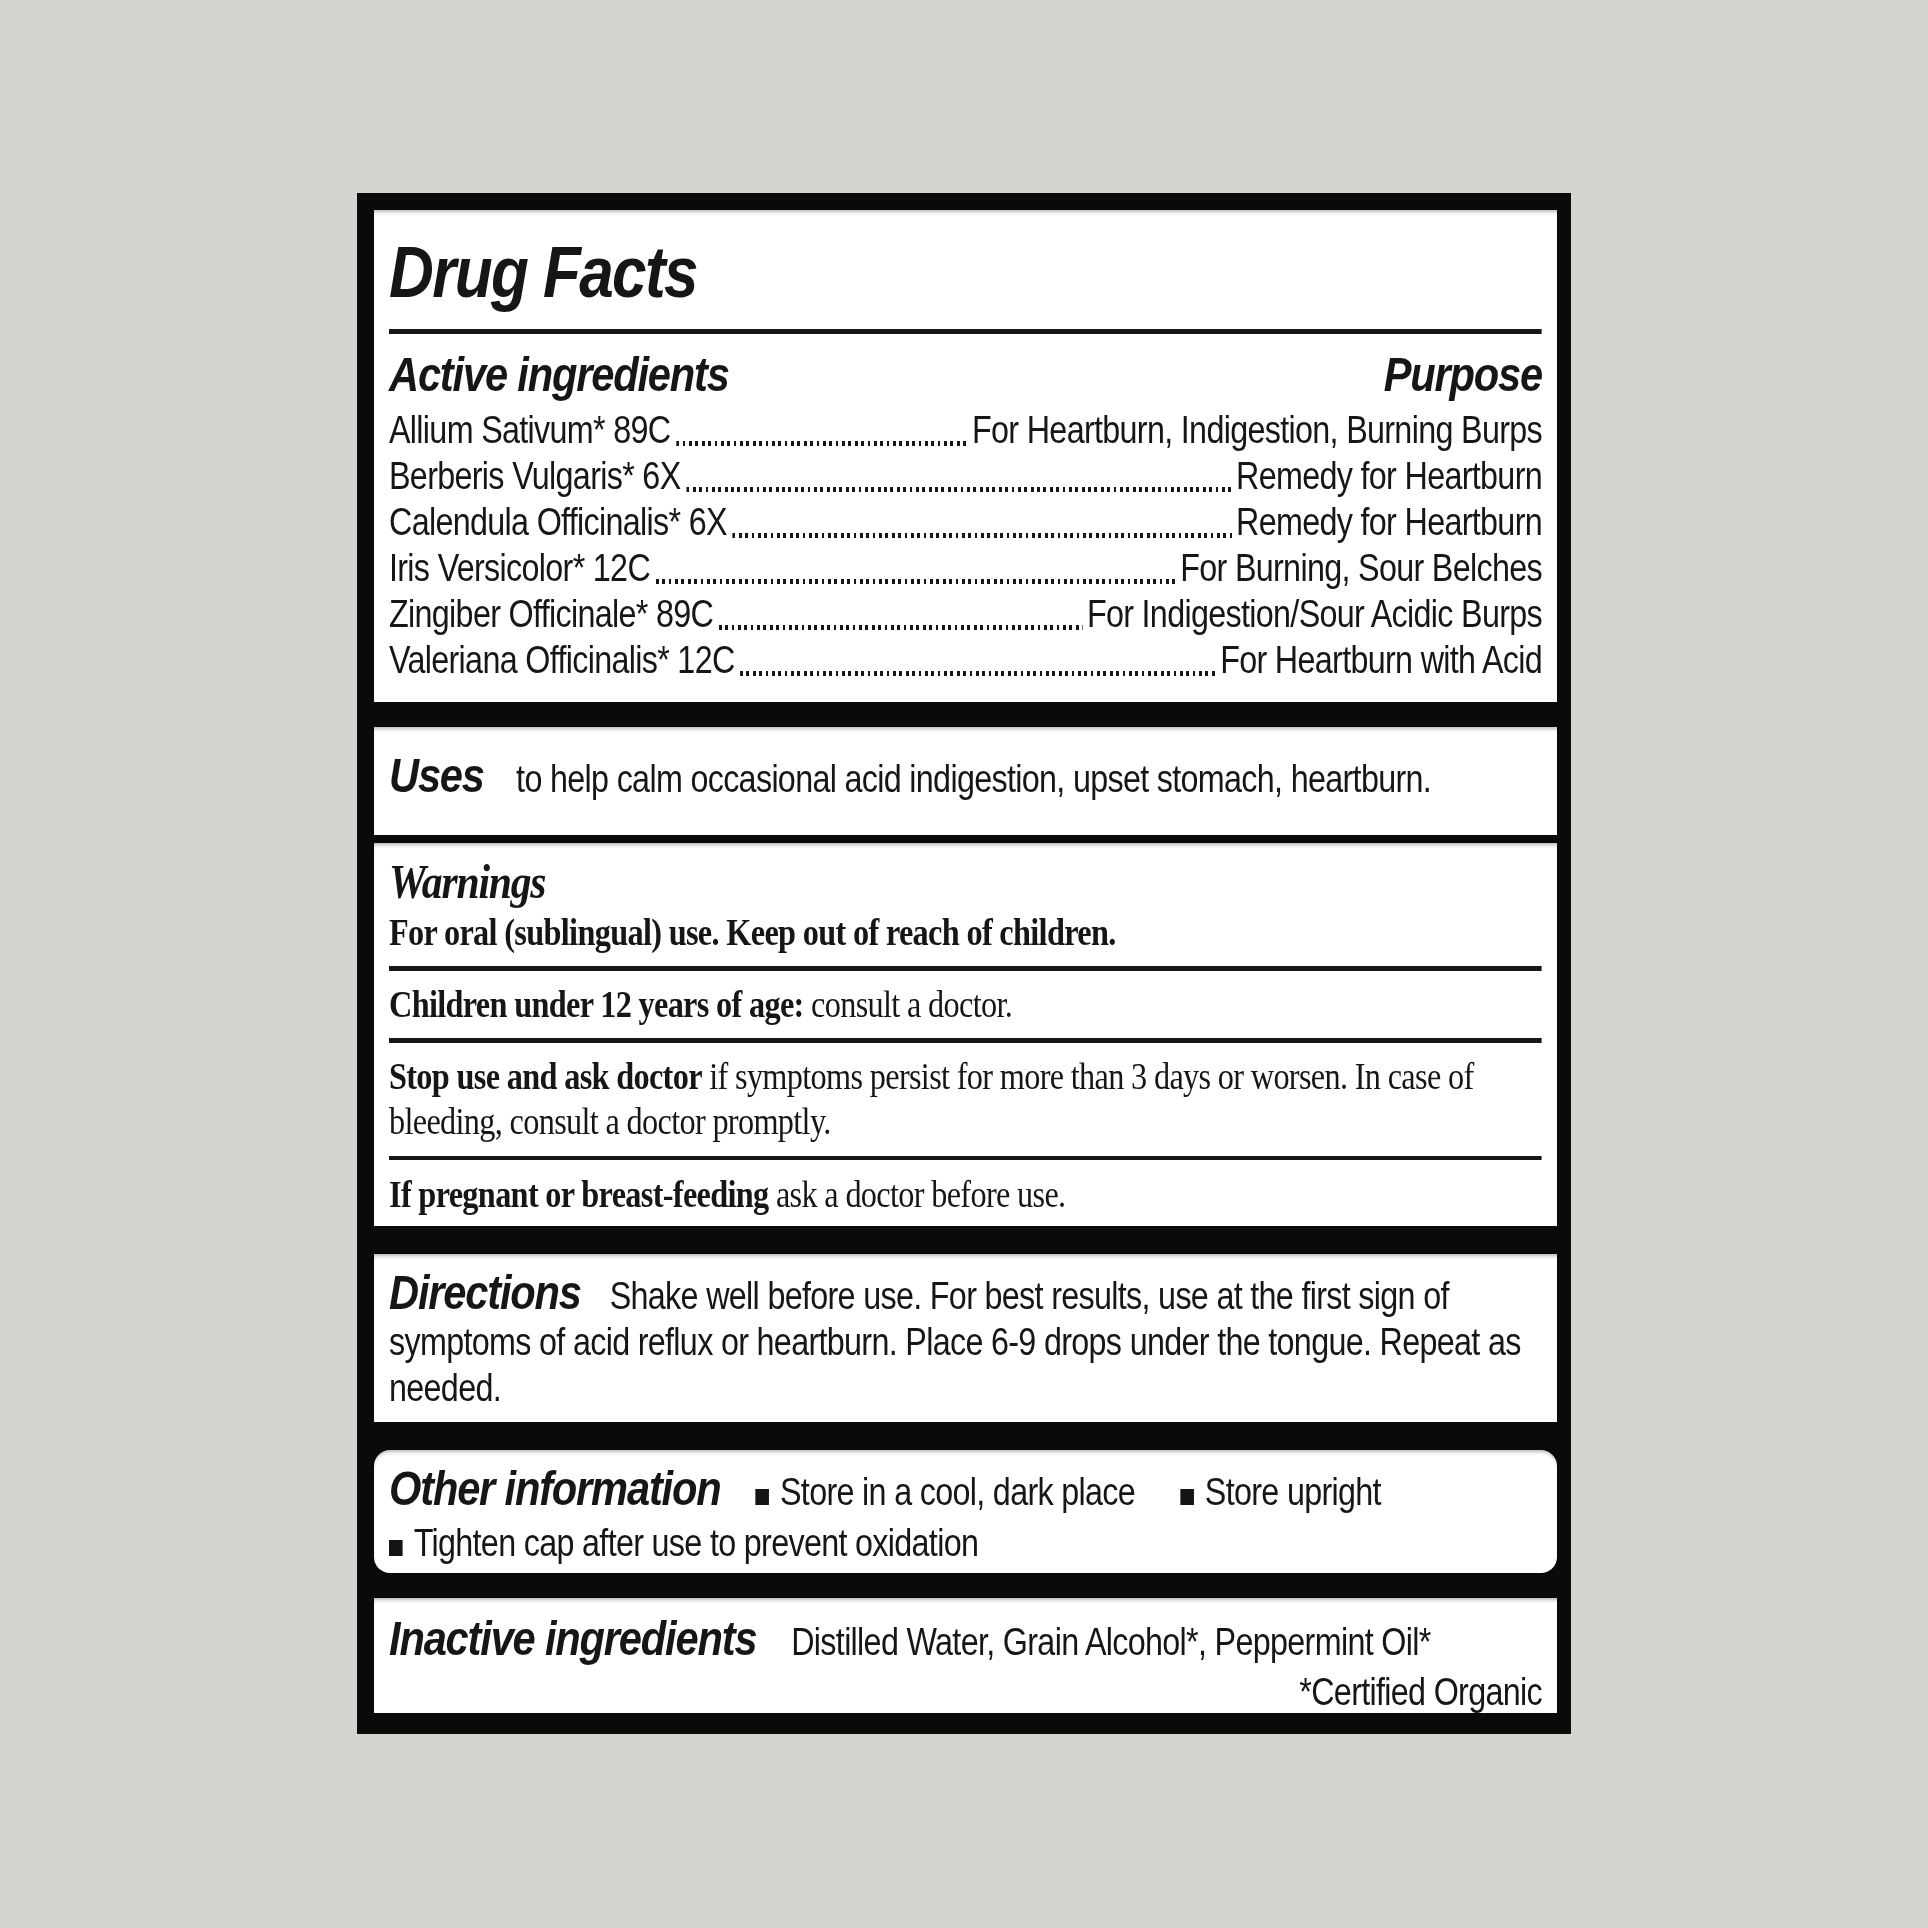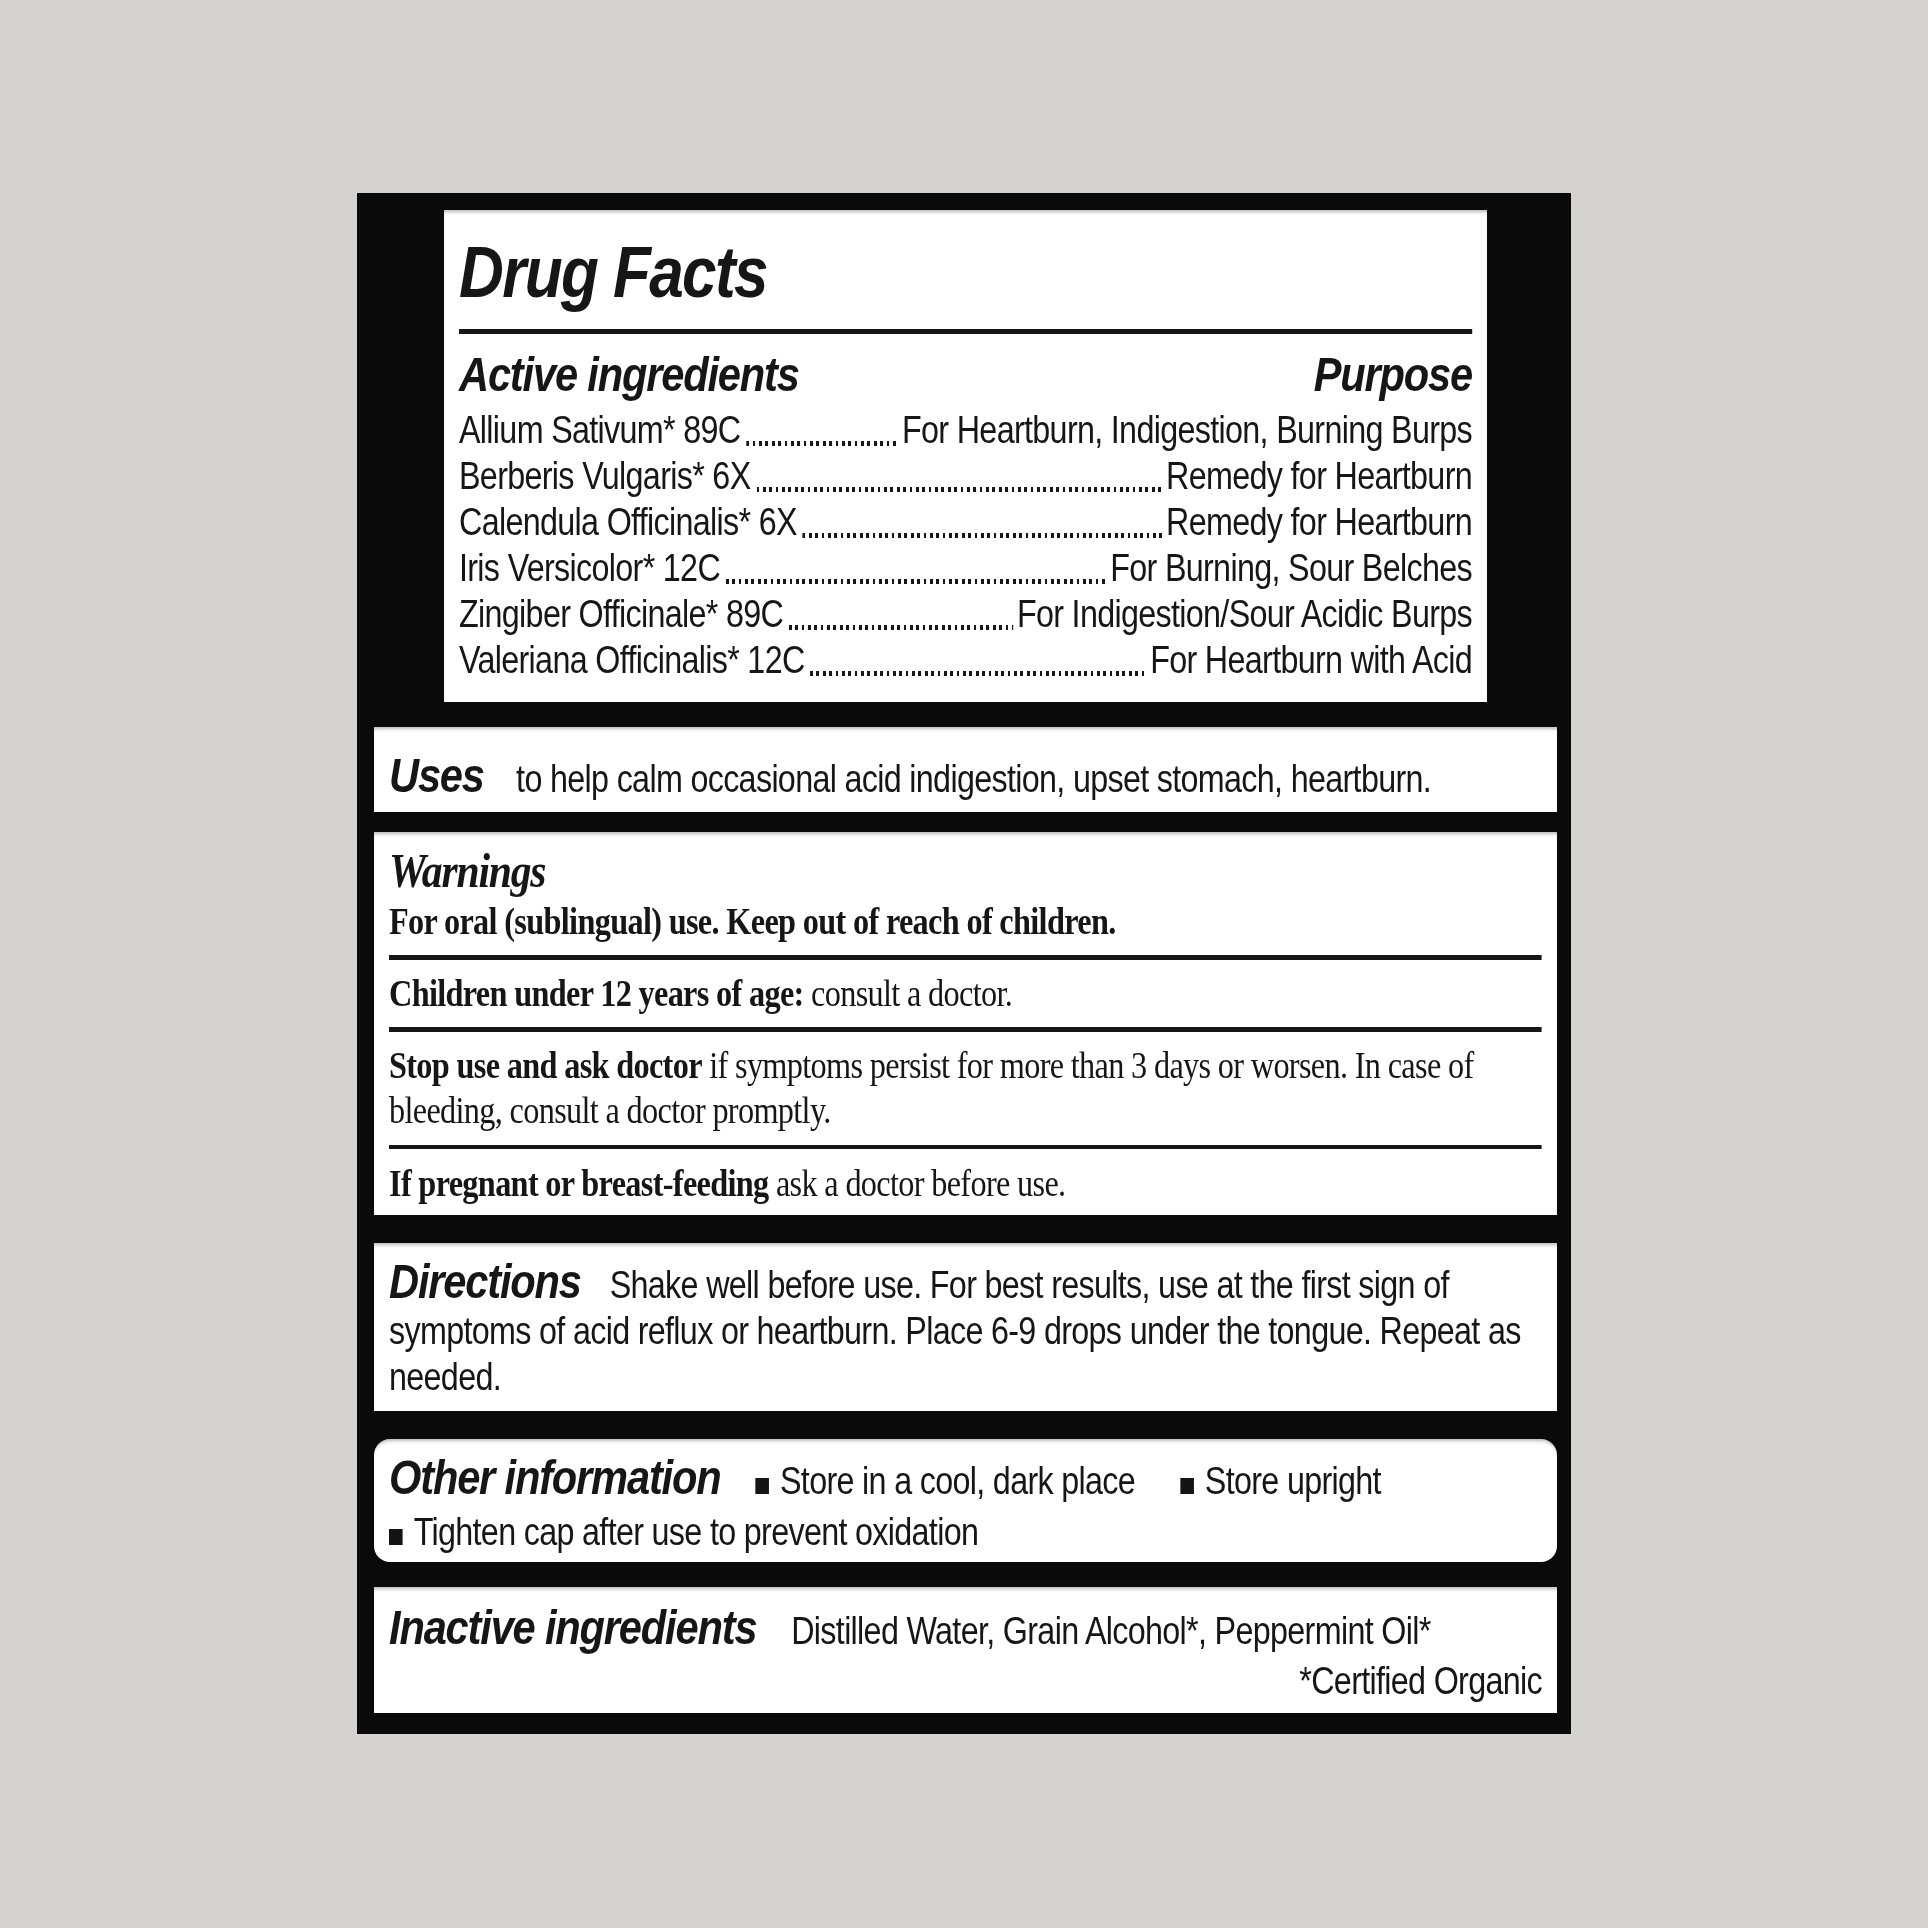--- a/index.html
+++ b/index.html
@@ -11,33 +11,33 @@
     -webkit-font-smoothing:antialiased;
     overflow:hidden;
   }
   .label-frame{
     position:absolute;
     left:357px;top:193px;
     width:1214px;height:1541px;
     background:#0a0a0a;
     box-sizing:border-box;
     padding:17px 14px 21px 17px;
-    display:flex;flex-direction:column;align-items:center;
+    display:flex;flex-direction:column;
   }
   .panel{
     background:#ffffff;
     box-sizing:border-box;
     padding:0 15px;
     overflow:hidden;
     box-shadow:inset 0 3.8px 3.8px -1.9px rgba(0,0,0,.28);
     flex:0 0 auto;
   }
   
   .p-active{height:492px;margin-bottom:25.4px;}
-  .p-uses{height:85px;margin-bottom:20px;}
+  .p-uses{height:108px;margin-bottom:8px;}
   .p-warnings{height:383px;margin-bottom:28px;font-family:Liberation Serif, serif;}
   .p-directions{height:168px;margin-bottom:28px;}
   .p-other{height:123px;margin-bottom:24.5px;border-radius:16px;}
   .p-inactive{flex:1 1 auto;}
   
   .condense{
     transform:scaleX(0.85);
     transform-origin:0 0;
     width:117.647%;
   }

